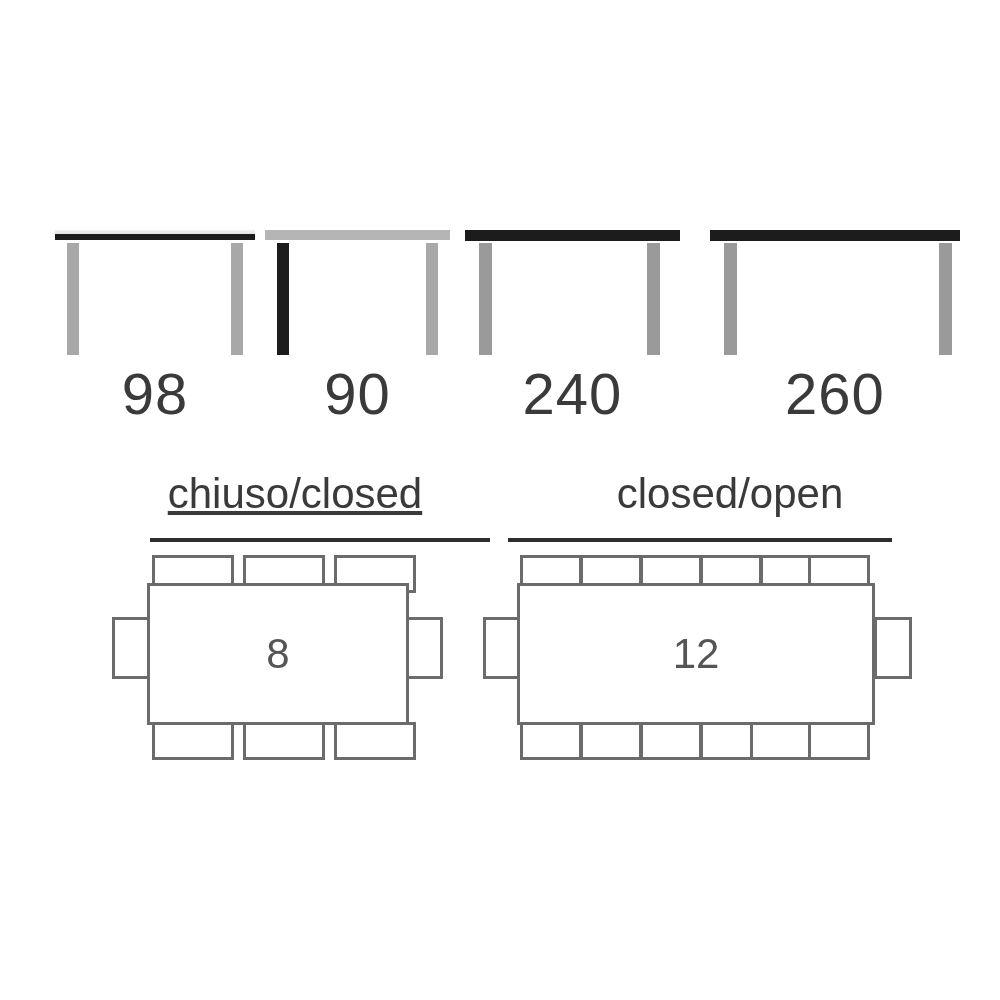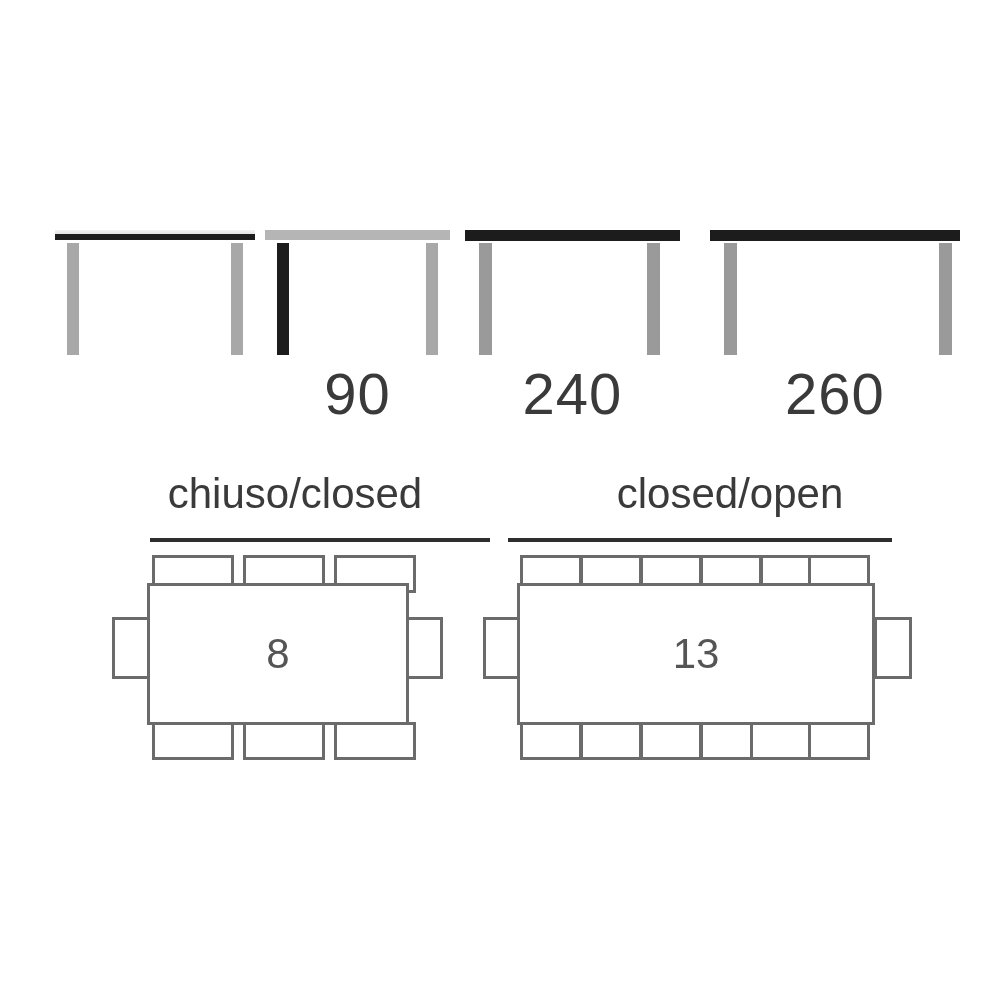--- a/index.html
+++ b/index.html
@@ -108,20 +108,21 @@
 <div id="sheet">
 
   <div class="dim-row">
 
     <div class="dim-cell" style="left:55px; width:200px;">
       <div class="table-icon">
         <div class="top-bar" style="height:10px; background:linear-gradient(to bottom,#f2f2f2 0%,#e3e3e3 40%,#1c1c1c 41%,#1c1c1c 100%);"></div>
         <div class="leg" style="left:12px; width:12px; height:112px; background:#a8a8a8;"></div>
         <div class="leg" style="right:12px; width:12px; height:112px; background:#a8a8a8;"></div>
       </div>
+      <div class="dim-label">98</div>
     </div>
 
     <div class="dim-cell" style="left:265px; width:185px;">
       <div class="table-icon">
         <div class="top-bar" style="height:10px; background:#b5b5b5;"></div>
         <div class="leg" style="left:12px; width:12px; height:112px; background:#1c1c1c;"></div>
         <div class="leg" style="right:12px; width:12px; height:112px; background:#a8a8a8;"></div>
       </div>
       <div class="dim-label">90</div>
     </div>
@@ -140,21 +141,21 @@
         <div class="top-bar" style="height:11px; background:#1c1c1c;"></div>
         <div class="leg" style="left:14px; width:13px; height:112px; background:#9a9a9a;"></div>
         <div class="leg" style="right:8px; width:13px; height:112px; background:#9a9a9a;"></div>
       </div>
       <div class="dim-label">260</div>
     </div>
   </div>
 
   <div class="plan-section">
 
-    <div class="plan-title" style="left:120px; width:350px;">chiuso/closed</div>
+    <div class="plan-title" style="left:120px; width:350px;text-decoration:underline;">chiuso/closed</div>
     <div class="plan-title" style="left:555px; width:350px;">closed/open</div>
 
     <div class="plan-rule" style="left:150px; top:68px; width:340px;"></div>
     <div class="plan-rule" style="left:508px; top:68px; width:384px;"></div>
 
     <div class="seat" style="left:152px; top:85px; width:82px; height:38px;"></div>
     <div class="seat" style="left:243px; top:85px; width:82px; height:38px;"></div>
     <div class="seat" style="left:334px; top:85px; width:82px; height:38px;"></div>
 
     <div class="seat" style="left:112px; top:147px; width:40px; height:62px;"></div>
@@ -171,21 +172,21 @@
     <div class="seat" style="left:580px; top:85px; width:62px; height:38px;"></div>
     <div class="seat" style="left:640px; top:85px; width:62px; height:38px;"></div>
     <div class="seat" style="left:700px; top:85px; width:62px; height:38px;"></div>
     <div class="seat" style="left:760px; top:85px; width:62px; height:38px;"></div>
     <div class="seat" style="left:808px; top:85px; width:62px; height:38px;"></div>
 
     <div class="seat" style="left:483px; top:147px; width:38px; height:62px;"></div>
     <div class="seat" style="left:874px; top:147px; width:38px; height:62px;"></div>
 
     <div class="plan-box" style="left:517px; top:113px; width:358px; height:142px;"></div>
-    <div class="seat-count" style="left:517px; top:160px; width:358px;">13</div>
+    <div class="seat-count" style="left:517px; top:160px; width:358px;">12</div>
 
     <div class="seat" style="left:520px; top:252px; width:62px; height:38px;"></div>
     <div class="seat" style="left:580px; top:252px; width:62px; height:38px;"></div>
     <div class="seat" style="left:640px; top:252px; width:62px; height:38px;"></div>
     <div class="seat" style="left:700px; top:252px; width:62px; height:38px;"></div>
     <div class="seat" style="left:750px; top:252px; width:62px; height:38px;"></div>
     <div class="seat" style="left:808px; top:252px; width:62px; height:38px;"></div>
   </div>
 
 </div>

